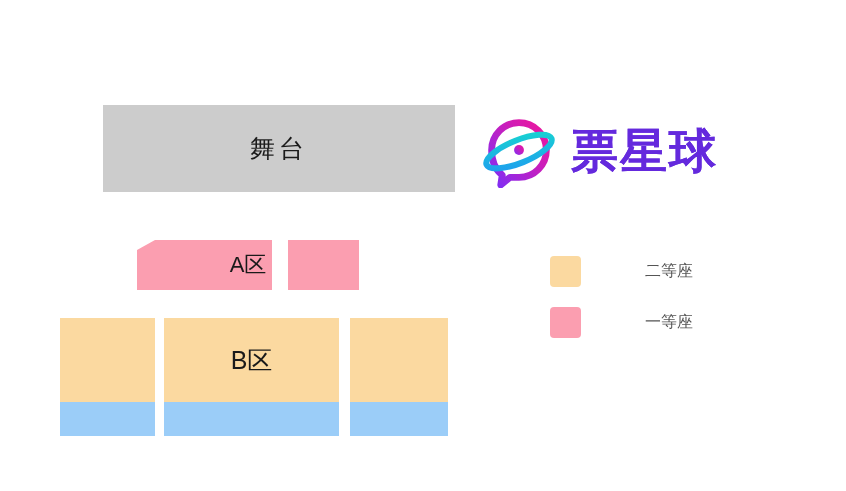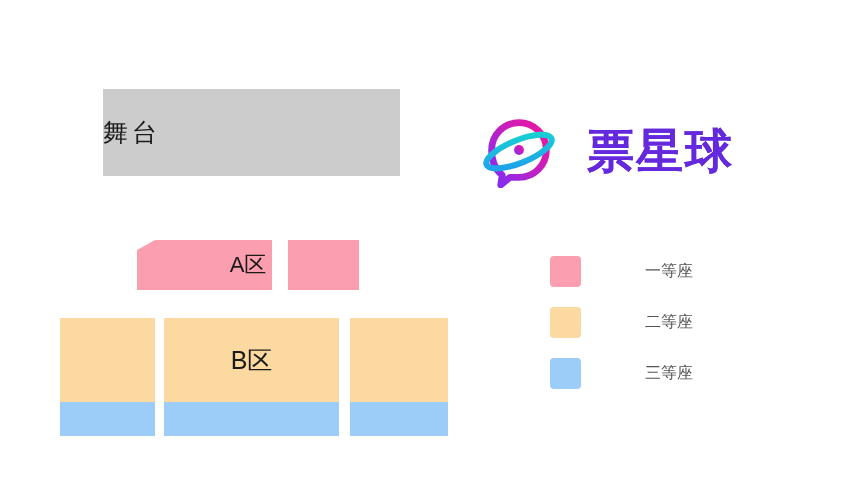--- a/index.html
+++ b/index.html
@@ -35,26 +35,27 @@
   }
   .title-line {
     display: block;
     white-space: nowrap;
   }
 
   
   .stage {
     position: absolute;
     left: 103px;
-    top: 89px;
-    width: 297px;
+    top: 105px;
+    width: 352px;
     height: 87px;
     background: #cccccc;
     display: flex;
     align-items: center;
+    justify-content: center;
   }
   .stage-label {
     font-size: 25px;
     color: #1a1a1a;
     letter-spacing: 4px;
     font-weight: 400;
   }
 
   
   .zone-a-wrap {
@@ -139,21 +140,21 @@
     pointer-events: none;
   }
 
   
   .brand {
     position: absolute;
     left: 481px;
     top: 112px;
     display: flex;
     align-items: center;
-    gap: 30px;
+    gap: 14px;
   }
   .brand-mark {
     width: 76px;
     height: 76px;
     flex: 0 0 76px;
   }
   .brand-text {
     font-size: 47px;
     font-weight: bold;
     letter-spacing: 2px;
@@ -256,26 +257,22 @@
         <circle cx="50" cy="50" r="6.5" fill="url(#bubbleGrad)"></circle>
 
         <ellipse cx="50" cy="52" rx="46" ry="15" transform="rotate(-22 50 52)" fill="none" stroke="url(#ringGrad2)" stroke-width="8" stroke-linecap="round"></ellipse>
       </svg>
     </span>
     <span class="brand-text">票星球</span>
   </div>
 
   <div class="legend">
     <div class="legend-row">
+      <span class="legend-swatch" style="background:#fbd9a0"></span>
+      <span class="legend-label">二等座</span>
+    </div>
+    <div class="legend-row">
       <span class="legend-swatch" style="background:#fb9eb0"></span>
       <span class="legend-label">一等座</span>
     </div>
-    <div class="legend-row">
-      <span class="legend-swatch" style="background:#fbd9a0"></span>
-      <span class="legend-label">二等座</span>
-    </div>
-    <div class="legend-row">
-      <span class="legend-swatch" style="background:#9bcdf8"></span>
-      <span class="legend-label">三等座</span>
-    </div>
   </div>
 
 </div>
 
 </body></html>

